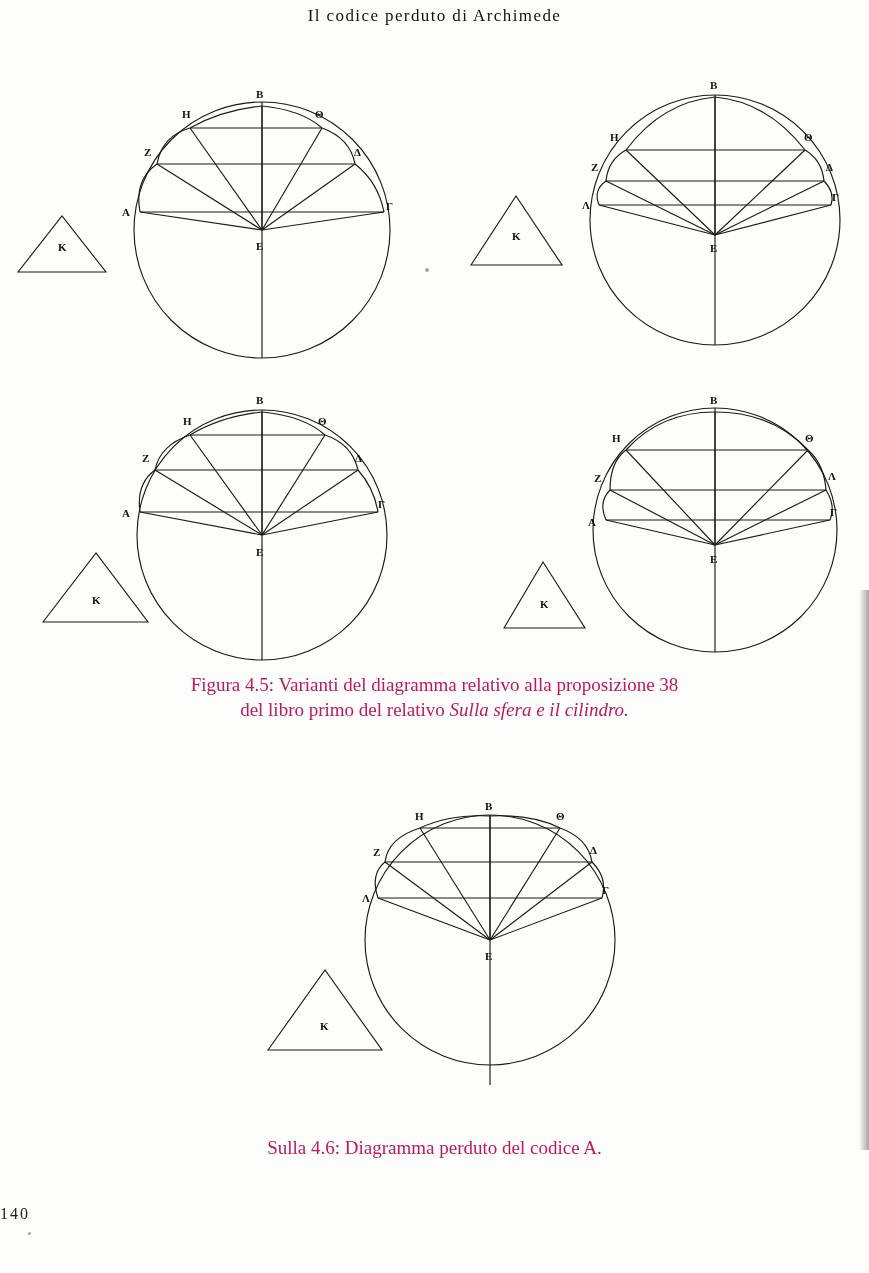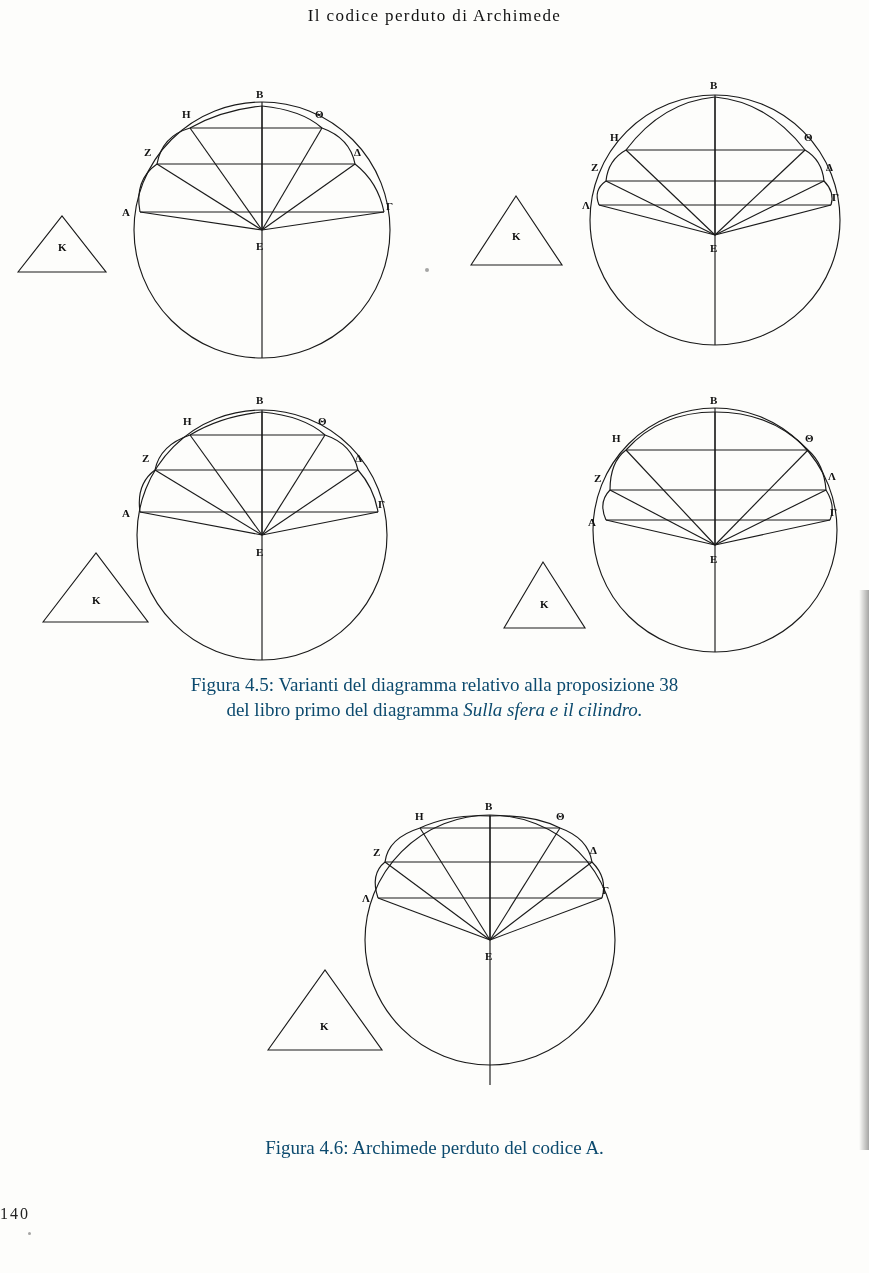--- a/index.html
+++ b/index.html
@@ -58,21 +58,21 @@
     height: 290px;
   }
 
   .caption {
     position: absolute;
     left: 0;
     width: 869px;
     text-align: center;
     font-size: 19px;
     line-height: 1.32;
-    color: #0c4a6e;
+    color: #be185d;
     font-family: "Liberation Serif", serif;
   }
   .caption-45 { top: 672px; }
   .caption-46 { top: 1135px; }
   .caption em { }
 
   .folio {
     position: absolute;
     top: 1205px;
     left: 0;
@@ -268,21 +268,21 @@
           <text x="400" y="166">Γ</text>
           <text x="280" y="213">E</text>
           <text x="110" y="258">K</text>
         </g>
       </svg>
     </div>
   </div>
 
   <div class="caption caption-45">
     <div>Figura 4.5: Varianti del diagramma relativo alla proposizione 38</div>
-    <div><span>del libro primo del diagramma </span><em>Sulla sfera e il cilindro.</em></div>
+    <div><span>del libro primo del relativo </span><em>Sulla sfera e il cilindro.</em></div>
   </div>
 
   <div class="fig-lost">
     <svg width="420" height="290" viewBox="0 0 420 290">
       <g fill="none" stroke="#1a1a1a" stroke-width="1.15">
         <circle cx="260" cy="140" r="125"></circle>
         <line x1="260" y1="15" x2="260" y2="285"></line>
         <line x1="148" y1="98" x2="372" y2="98"></line>
         <line x1="155" y1="62" x2="362" y2="62"></line>
         <line x1="190" y1="28" x2="330" y2="28"></line>
@@ -308,20 +308,20 @@
         <text x="143" y="56">Z</text>
         <text x="360" y="54">Δ</text>
         <text x="132" y="102">Λ</text>
         <text x="372" y="94">Γ</text>
         <text x="255" y="160">E</text>
         <text x="90" y="230">K</text>
       </g>
     </svg>
   </div>
 
-  <div class="caption caption-46">Figura 4.6: Archimede perduto del codice A.</div>
+  <div class="caption caption-46">Sulla 4.6: Diagramma perduto del codice A.</div>
 
   <div class="folio">140</div>
 
   <div class="scan-edge"></div>
   <div class="spot" style="left:425px; top:268px; width:4px; height:4px;"></div>
   <div class="spot" style="left:28px; top:1232px; width:3px; height:3px;"></div>
 </div>
 
 </body></html>

